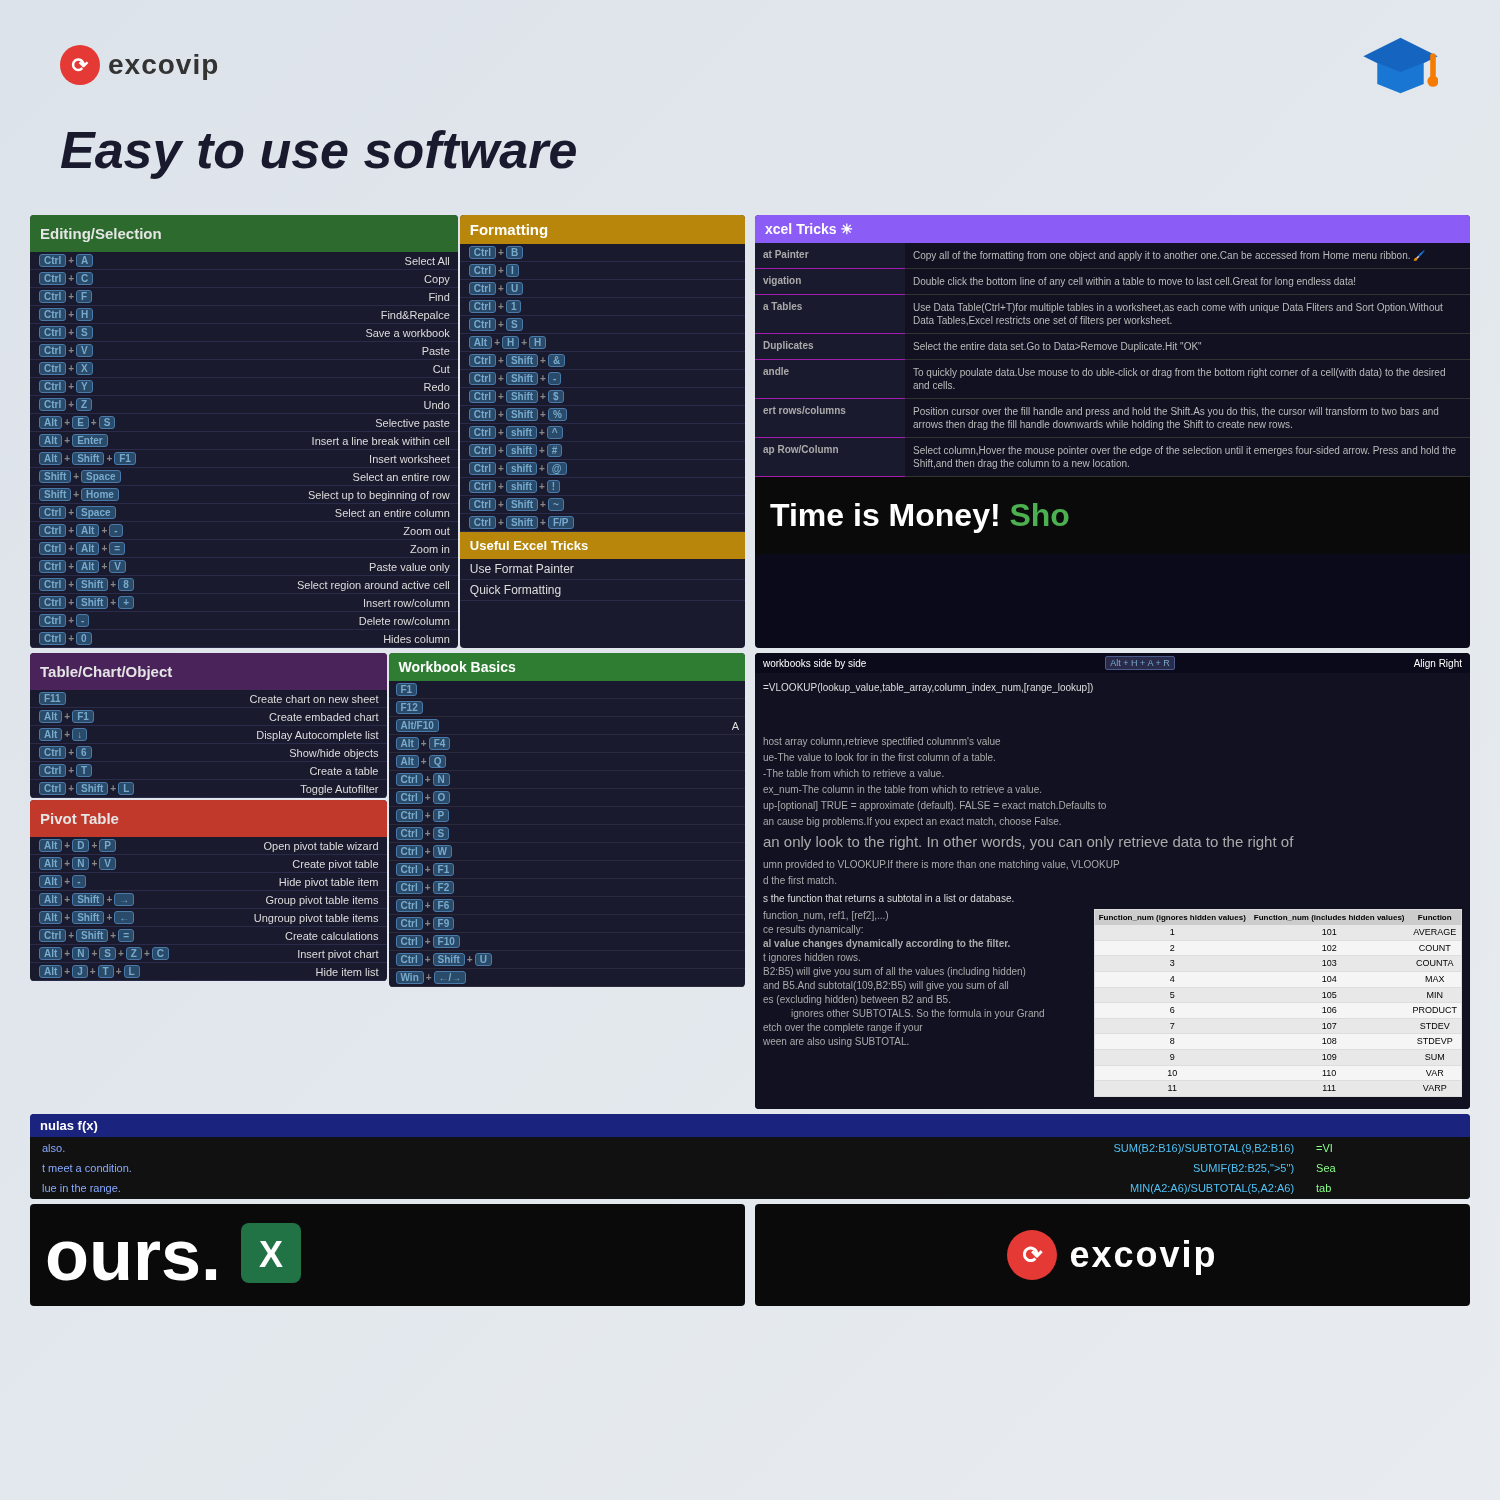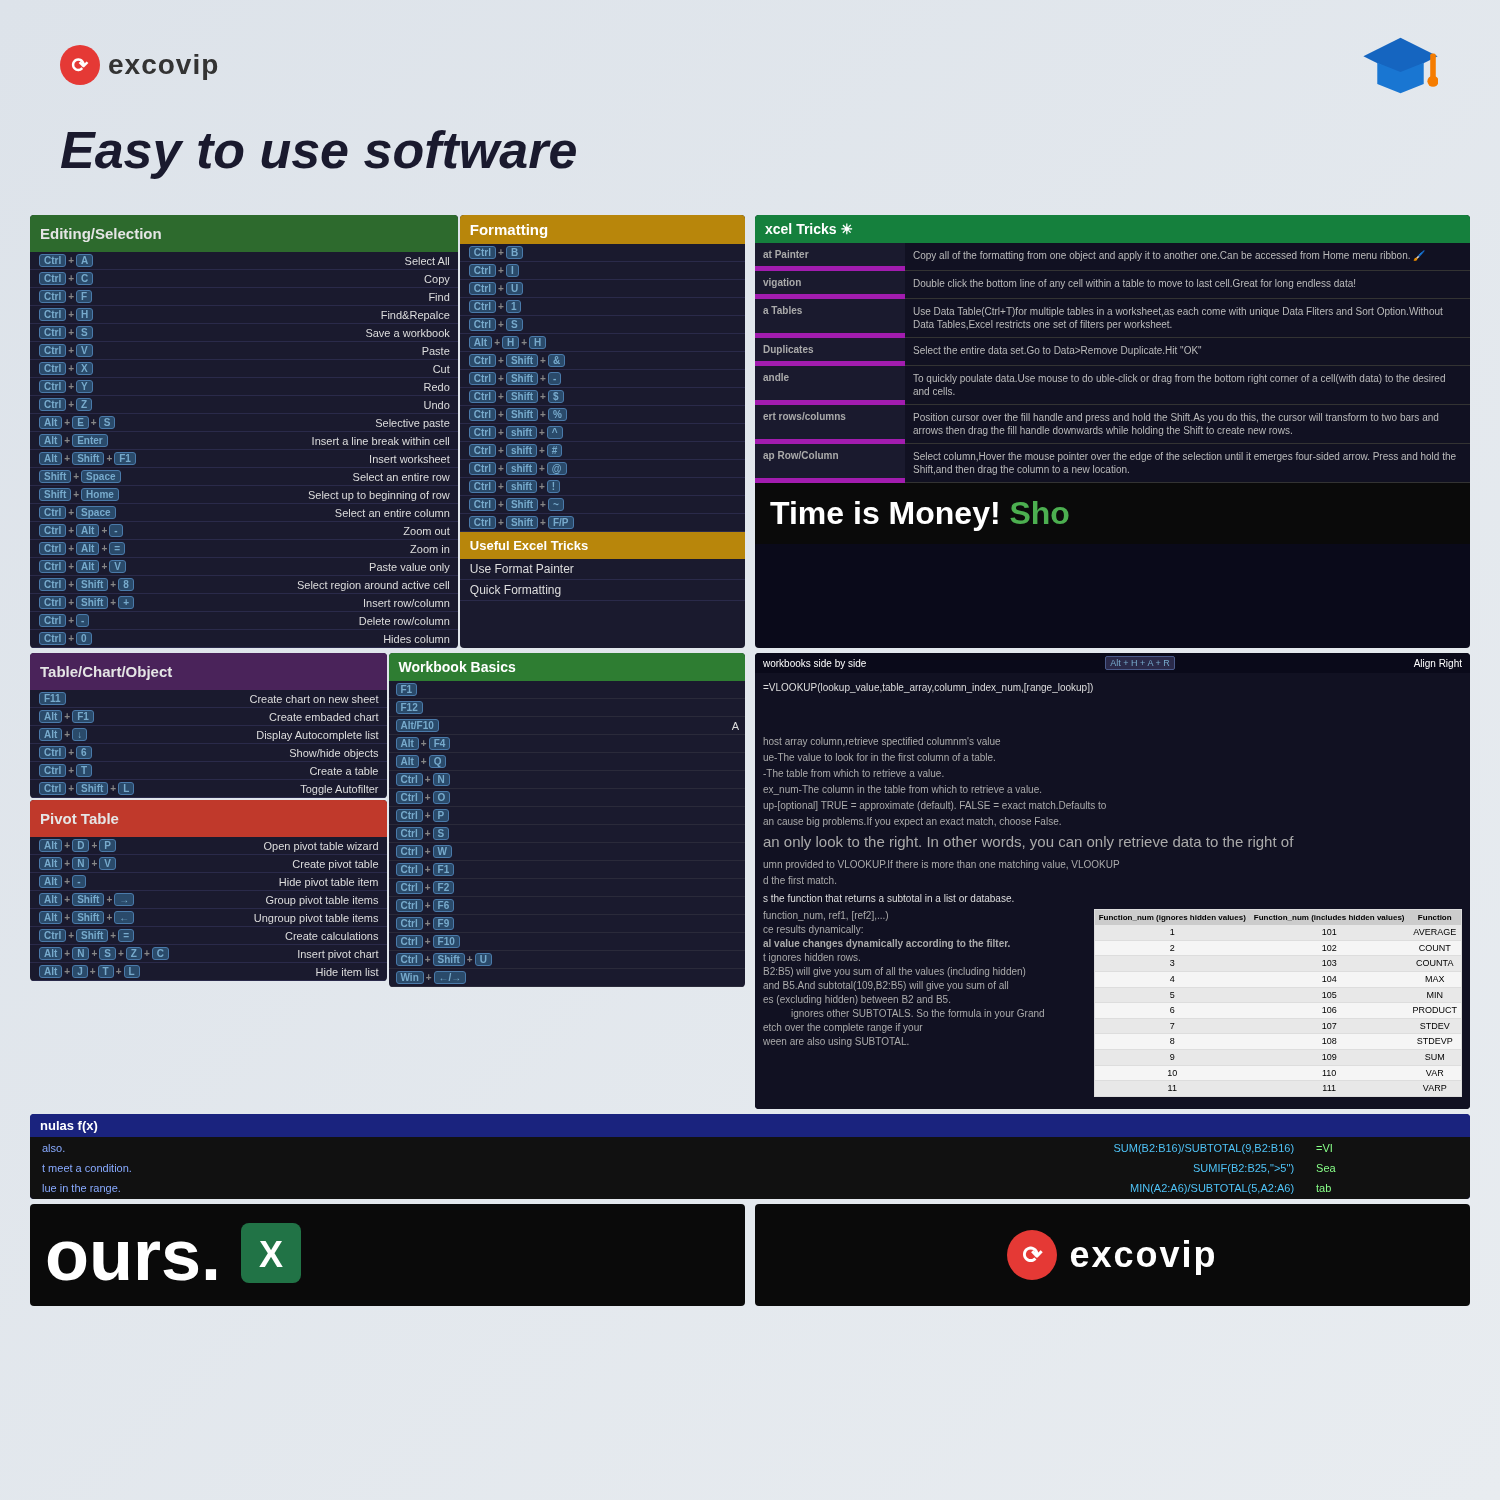--- a/index.html
+++ b/index.html
@@ -155,36 +155,36 @@
       border-bottom: 1px solid #2a2a4a;
     }
 
     
     .right-top {
       background: #0a0a1a;
       border-radius: 4px;
       overflow: hidden;
     }
     .excel-tricks-header {
-      background: #15803d;
+      background: #8b5cf6;
       padding: 6px 10px;
       color: white;
       font-size: 14px;
       font-weight: bold;
       display: flex;
       align-items: center;
       gap: 6px;
     }
     .tricks-grid {
       display: grid;
       grid-template-columns: 150px 1fr;
     }
     .trick-name {
       background: #1a1a2e;
-      border-bottom: 5px solid #a21caf;
+      border-bottom: 1px solid #a21caf;
       padding: 6px 8px;
       color: #aaa;
       font-size: 10px;
       font-weight: bold;
     }
     .trick-desc {
       background: #111122;
       border-bottom: 1px solid #333;
       padding: 6px 8px;
       color: #bbb;
@@ -250,21 +250,21 @@
       padding: 8px;
       font-size: 10px;
       color: #ccc;
       line-height: 1.4;
       flex: 1;
     }
 
     
     .money-banner {
       background: #0a0a0a;
-      padding: 12px 15px;
+      padding: 20px 15px;
       color: white;
       font-size: 32px;
       font-weight: 900;
       overflow: hidden;
       white-space: nowrap;
     }
 
     
     .formula-section {
       background: #1a237e;

